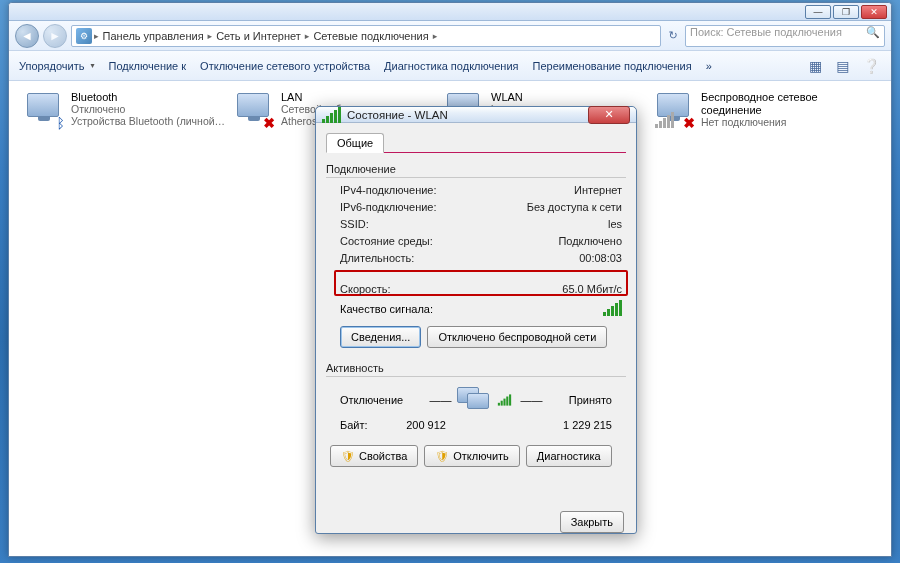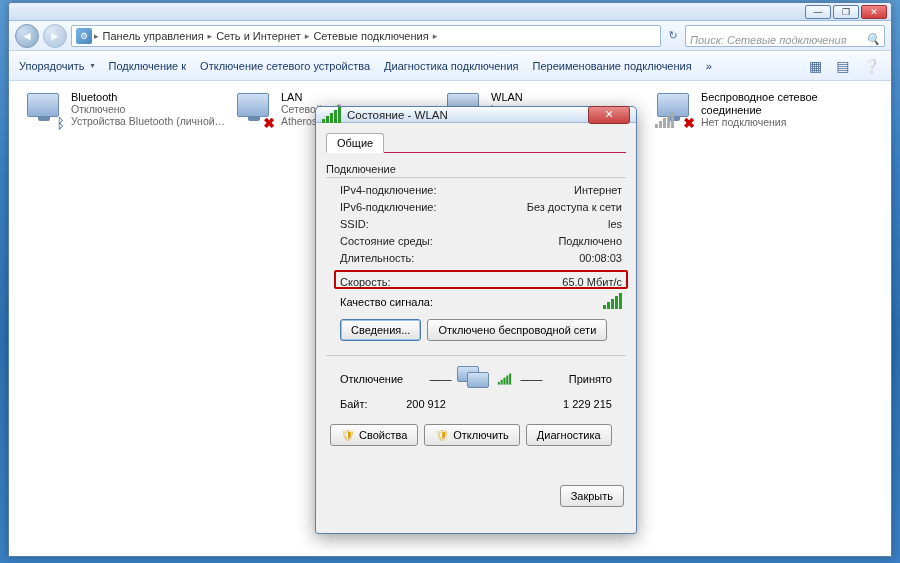--- a/index.html
+++ b/index.html
@@ -8,21 +8,21 @@
 .window{position:absolute;left:8px;top:2px;width:884px;height:555px;background:#fff;border:1px solid #5a7fa8;border-radius:4px 4px 0 0;box-shadow:0 0 8px rgba(0,0,0,.3);overflow:hidden}
 .titlebar{height:18px;background:linear-gradient(180deg,#e8f0fa 0%,#cfe0f5 100%);display:flex;justify-content:flex-end;align-items:center;padding:0 4px;border-bottom:1px solid #9db8d8}
 .winbtn{width:26px;height:14px;margin-left:2px;border:1px solid #5a7fa8;background:linear-gradient(180deg,#f5faff,#d8e6f5);border-radius:2px;display:inline-flex;align-items:center;justify-content:center;font-size:9px;cursor:default;color:#333}
 .winbtn.close{background:linear-gradient(180deg,#f08080,#d04040);color:#fff;border-color:#a03030}
 .navbar{height:30px;background:linear-gradient(180deg,#f4f9ff,#e4eefb);border-bottom:1px solid #c5d5ea;display:flex;align-items:center;padding:0 6px;gap:4px}
 .navarrow{width:24px;height:24px;border-radius:50%;background:radial-gradient(circle at 30% 30%,#d0e0f0,#8aa8c8);border:1px solid #7a98b8;display:flex;align-items:center;justify-content:center;color:#fff;font-size:12px;cursor:default}
 .breadcrumb{flex:1;height:22px;background:#fff;border:1px solid #9db8d8;border-radius:2px;display:flex;align-items:center;padding:0 4px;gap:2px;font-size:11px;color:#333}
 .breadcrumb .sep{color:#666;font-size:9px}
 .breadcrumb .bc{cursor:default;padding:0 2px}
 .bcicon{width:16px;height:16px;background:linear-gradient(135deg,#7ab6ea,#4a86ba);border-radius:2px;display:inline-flex;align-items:center;justify-content:center;color:#fff;font-size:9px}
-.searchbox{width:200px;height:22px;background:#fff;border:1px solid #9db8d8;border-radius:2px;display:flex;align-items:flex-end;padding:0 4px;color:#999;font-style:italic}
+.searchbox{width:200px;height:22px;background:#fff;border:1px solid #9db8d8;border-radius:2px;display:flex;align-items:flex-start;padding:0 4px;color:#999;}
 .searchbox .sicon{margin-left:auto;color:#5a7fa8}
 .toolbar{height:30px;background:linear-gradient(180deg,#f8fbff,#e6effb);border-bottom:1px solid #c5d5ea;display:flex;align-items:center;padding:0 10px;gap:14px;font-size:11px;color:#1a3a6a}
 .toolbar .titem{cursor:default;display:flex;align-items:center;gap:3px}
 .toolbar .tdrop::after{content:"▾";font-size:8px;margin-left:3px;color:#555}
 .toolbar .spacer{flex:1}
 .toolbar .tbicon{font-size:14px;color:#4a6a9a;cursor:default}
 .content{position:absolute;left:0;right:0;top:78px;bottom:0;background:#fff;padding:6px 12px;display:flex;flex-wrap:wrap;align-content:flex-start;gap:0}
 .conn{width:210px;height:48px;display:flex;gap:6px;padding:4px;cursor:default;border-radius:2px}
 .conn .cicon{width:40px;height:40px;position:relative;flex-shrink:0}
 .conn .monitor{width:32px;height:24px;background:linear-gradient(180deg,#d0e0f5,#90b0d5);border:1px solid #6a8ab0;border-radius:2px;position:absolute;top:2px;left:2px}
@@ -43,32 +43,32 @@
 .dtitlebar .dclose{margin-left:auto;width:42px;height:18px;background:linear-gradient(180deg,#e98a8a,#c84040);border:1px solid #903030;border-radius:3px;color:#fff;display:flex;align-items:center;justify-content:center;font-size:11px;cursor:default}
 .dbody{padding:8px 10px 10px}
 .tabstrip{height:22px;display:flex;align-items:flex-end;border-bottom:1px solid #be185d;margin-bottom:10px}
 .tab{padding:3px 10px;background:#fff;border:1px solid #b0b0b0;border-bottom:1px solid #fff;border-radius:3px 3px 0 0;margin-bottom:-1px;font-size:11px;cursor:default}
 .group{margin-bottom:10px}
 .grouplabel{font-size:11px;color:#222;margin-bottom:2px}
 .groupbox{border-top:1px solid #c8c8c8;padding:6px 4px 4px 14px}
 .row{display:flex;justify-content:space-between;align-items:flex-start;height:17px;font-size:11px;color:#222}
 .row .lbl{color:#222}
 .row .val{color:#222}
-.hlrow{border:2px solid #c00000;margin:1px -6px;padding:4px 4px;height:19px;border-radius:2px}
+.hlrow{border:2px solid #c00000;margin:1px -6px;padding:11px 4px;height:19px;border-radius:2px}
 .sigrow{display:flex;justify-content:space-between;align-items:center;margin-top:4px}
 .btnrow{display:flex;gap:6px;margin-top:8px}
 .btn{height:22px;padding:0 10px;background:linear-gradient(180deg,#fdfdfd,#e4e4e4);border:1px solid #8a8a8a;border-radius:3px;font-size:11px;cursor:default;display:inline-flex;align-items:center;gap:4px}
 .btn.primary{border-color:#4a7ab0;box-shadow:0 0 0 1px #9cc4ea inset}
 .activity{display:flex;align-items:center;justify-content:space-between;padding:4px 10px;font-size:11px}
 .activity .mid{display:flex;align-items:center;gap:6px}
 .activity .midicon{width:32px;height:26px;position:relative}
 .activity .midicon .m1{width:22px;height:16px;background:linear-gradient(180deg,#d0e0f5,#90b0d5);border:1px solid #6a8ab0;border-radius:2px;position:absolute;top:0;left:0}
 .activity .midicon .m2{width:22px;height:16px;background:linear-gradient(180deg,#d0e0f5,#90b0d5);border:1px solid #6a8ab0;border-radius:2px;position:absolute;top:6px;left:10px}
 .bytesrow{display:flex;justify-content:space-between;padding:2px 10px;font-size:11px}
-.dfooter{position:absolute;right:12px;bottom:26px}
+.dfooter{position:absolute;right:12px;bottom:0}
 .shield{color:#e0a000;font-size:11px}
 </style>
 </head>
 <body>
 
 <div class="desktop">
  <div class="window">
 
   <div class="titlebar">
     <div class="winbtn">—</div>
@@ -229,20 +229,21 @@
                   </span></span>
           </div>
           <div class="btnrow">
             <button class="btn primary">Сведения...</button>
             <button class="btn">Отключено беспроводной сети</button>
           </div>
         </div>
       </div>
 
       <div class="group">
+        <div class="grouplabel">Активность</div>
         <div class="groupbox" style="padding-left:4px">
           <div class="activity">
             <span>Отключение</span>
             <div class="mid">
               <span>——</span>
               <div class="midicon">
                     <div class="m1"></div>
                     <div class="m2"></div>
                   </div>
               <span class="sigbars" style="transform:scale(.7)">

